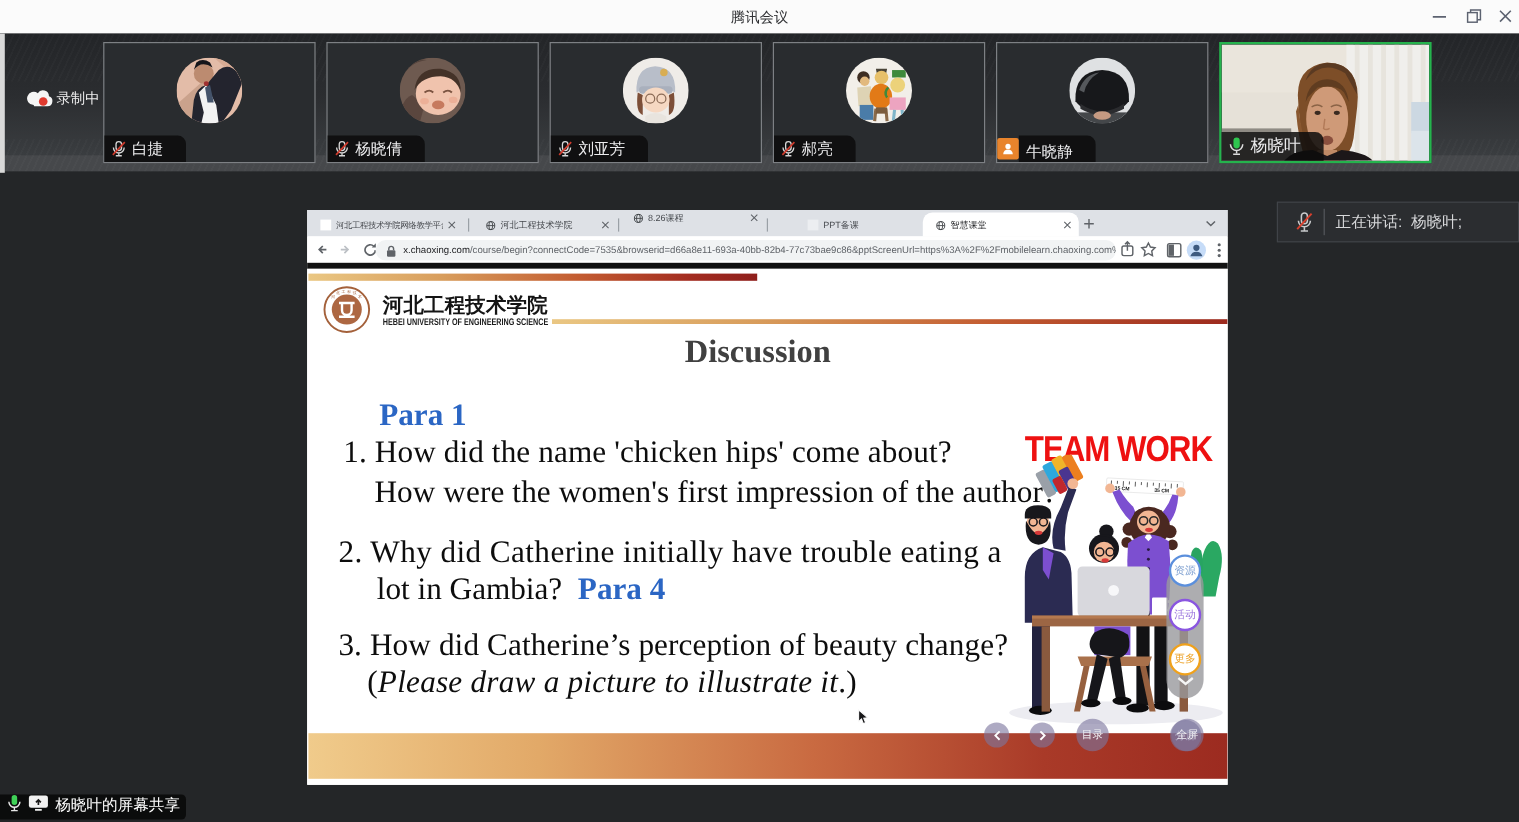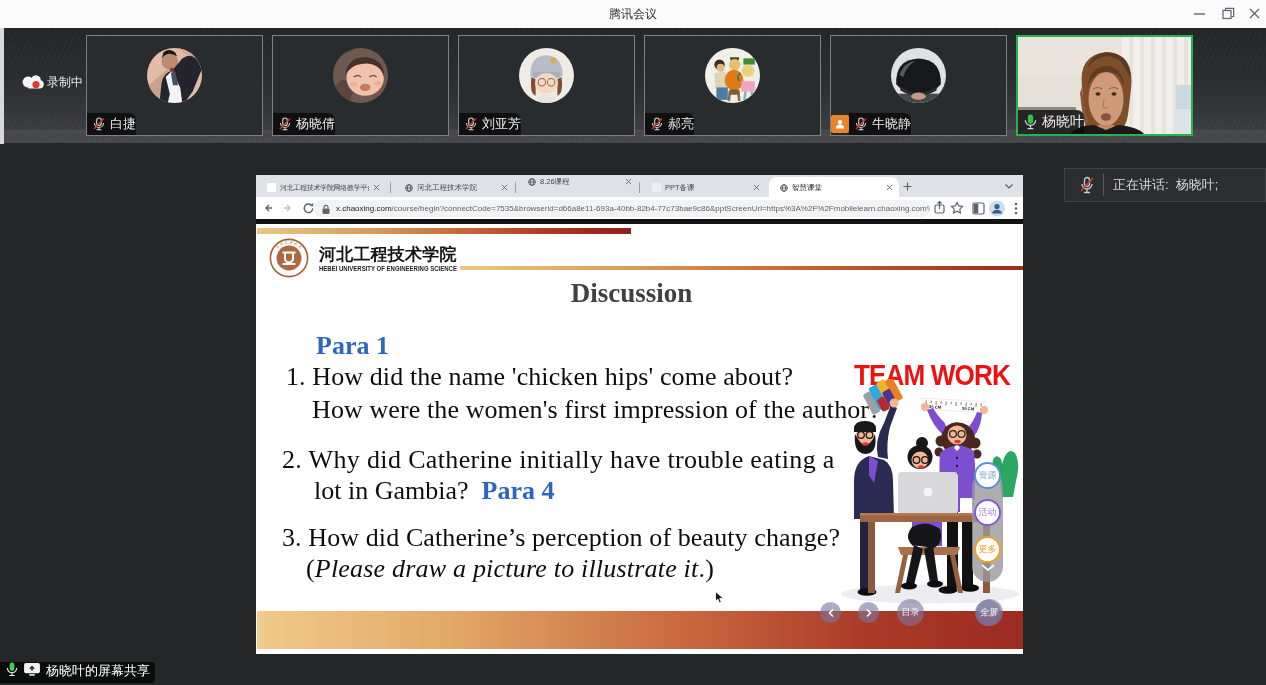--- a/index.html
+++ b/index.html
@@ -11,21 +11,21 @@
 #titlebar { left:0; top:0; width:1266px; height:28px; background:#fbfbfb; }
 #titlebar .title { width:100%; text-align:center; line-height:28px; font-size:12px; color:#2f3033; }
 .winbtn { position:absolute; top:0; height:28px; }
 
 
 #strip { left:0; top:28px; width:1266px; height:115px;
   background:linear-gradient(#232528 0%, #2b2d30 45%, #3a3d40 88%, #46484b 88.5%, #46484b 100%); }
 .thumb { position:absolute; top:7px; width:177px; height:101px; background:#292c2f; border:1px solid #7d8084; }
 .thumb .av { position:absolute; left:60px; top:12px; width:55px; height:55px; border-radius:50%; overflow:hidden; }
 .label { position:absolute; left:0; bottom:0; height:22px; background:rgba(12,12,12,0.85);
-  border-top-right-radius:7px; display:flex; align-items:center; padding:0 0 0 6px;
+  border-top-right-radius:7px; display:flex; align-items:center; padding:0 19px 0 6px;
   color:#ececee; font-size:13px; gap:5px;margin-top:28px; }
 
 
 #main { left:0; top:143px; width:1266px; height:542px; background:#242628; }
 
 
 #browser { left:256px; top:32px; width:767px; height:479px; background:#fff; }
 #tabbar { left:0; top:0; width:767px; height:22px; background:#dee1e6; }
 .tab { position:absolute; top:3px; height:19px; font-size:7.5px; color:#45484d; display:flex; align-items:center; }
 .tabsep { position:absolute; top:7px; width:1px; height:11px; background:#9aa0a6; }
@@ -181,21 +181,21 @@
       </div>
       <div class="thumb" style="left:830px;">
         <div class="av" id="av4"><svg width="55" height="55" viewBox="0 0 53 53">
             <rect width="53" height="53" fill="#dfe1e3"></rect>
 <rect y="44" width="53" height="9" fill="#44474a"></rect>
 <path d="M5 35 Q4 11 26.5 10 Q49 11 48 35 Q40 45 26.5 45 Q13 45 5 35 Z" fill="#17181b"></path>
 <path d="M9 37 Q26 49 44 37 L44 41 Q26 51 9 41 Z" fill="#2b2c2f"></path>
 <path d="M8 26 Q12 14 24 12 Q14 18 12 28 Z" fill="#55585c"></path>
 <ellipse cx="26.5" cy="46.5" rx="7" ry="3.5" fill="#c59a82"></ellipse>
           </svg></div>
-        <div class="label" style="left:18px;">
+        <div class="label" style="left:18px;flex-direction:column;">
           <svg width="12" height="14" viewBox="0 0 12 14">
             <rect x="3.7" y="1" width="4.6" height="7.5" rx="2.3" fill="none" stroke="#d8d8d8" stroke-width="1.1"></rect>
             <path d="M1.5 6 a4.5 4.5 0 0 0 9 0 M6 10.5 v2 M3.5 12.8 h5" stroke="#d8d8d8" stroke-width="1.1" fill="none"></path>
             <line x1="1" y1="12" x2="11" y2="1.5" stroke="#cf3b2d" stroke-width="1.4"></line>
           </svg>
           <span>牛晓静</span>
         </div>
         <div style="position:absolute;left:0;bottom:2px;width:18px;height:18px;border-radius:2px;background:#e8842c;display:flex;align-items:center;justify-content:center;">
           <svg width="12" height="12" viewBox="0 0 12 12">
             <circle cx="6" cy="4" r="2.2" fill="#fff"></circle>
@@ -262,21 +262,21 @@
           <svg width="8" height="8" viewBox="0 0 10 10" style="flex:none">
             <circle cx="5" cy="5" r="4.2" fill="none" stroke="#3c4043" stroke-width="1"></circle>
             <ellipse cx="5" cy="5" rx="2" ry="4.2" fill="none" stroke="#3c4043" stroke-width="0.9"></ellipse>
             <line x1="0.8" y1="5" x2="9.2" y2="5" stroke="#3c4043" stroke-width="0.9"></line>
           </svg>
           <span style="flex:1;overflow:hidden;white-space:nowrap;margin:0 4px;">8.26课程</span>
           <svg width="7" height="7" viewBox="0 0 8 8" style="flex:none">
             <path d="M1 1 L7 7 M7 1 L1 7" stroke="#5f6368" stroke-width="1"></path>
           </svg>
         </div>
-        <div class="tab" style="left:385px;width:125px;padding:0 6px 0 11px;">
+        <div class="tab" style="left:406px;width:125px;padding:0 6px 0 11px;">
           <div style="width:9px;height:9px;background:#eceef1;flex:none"></div>
           <span style="flex:1;overflow:hidden;white-space:nowrap;margin:0 4px;">PPT备课</span>
           <svg width="7" height="7" viewBox="0 0 8 8" style="flex:none">
             <path d="M1 1 L7 7 M7 1 L1 7" stroke="#5f6368" stroke-width="1"></path>
           </svg>
         </div>
         <div class="tabsep" style="left:134px"></div>
         <div class="tabsep" style="left:258.5px"></div>
         <div class="tabsep" style="left:382.5px"></div>
         <div id="activetab" style="left:513px;width:130px;"></div>

